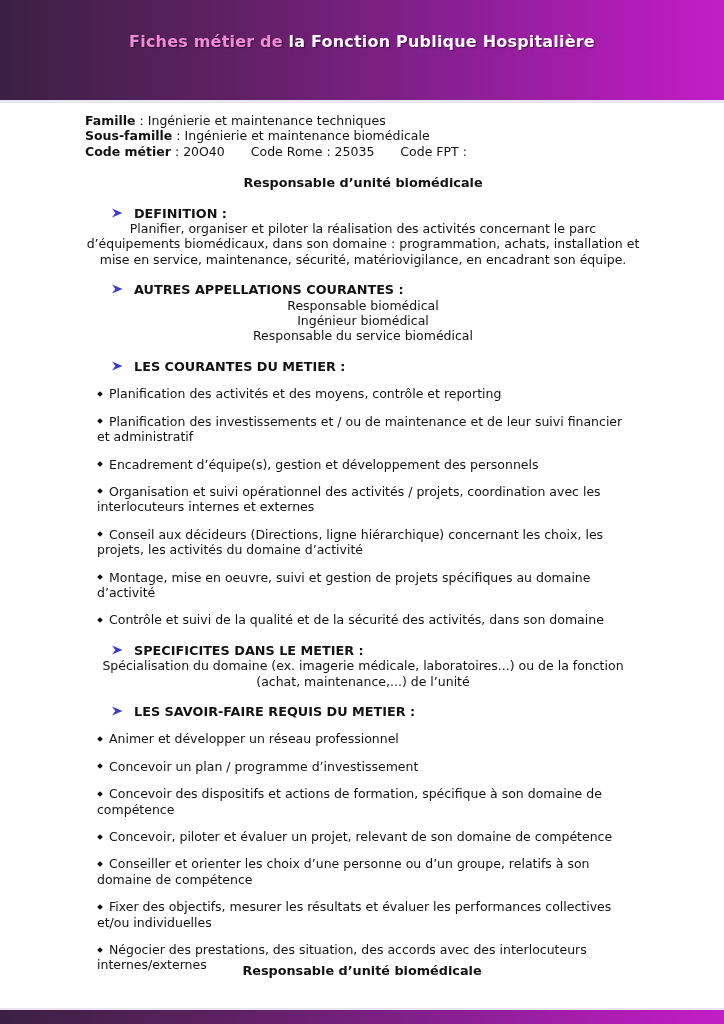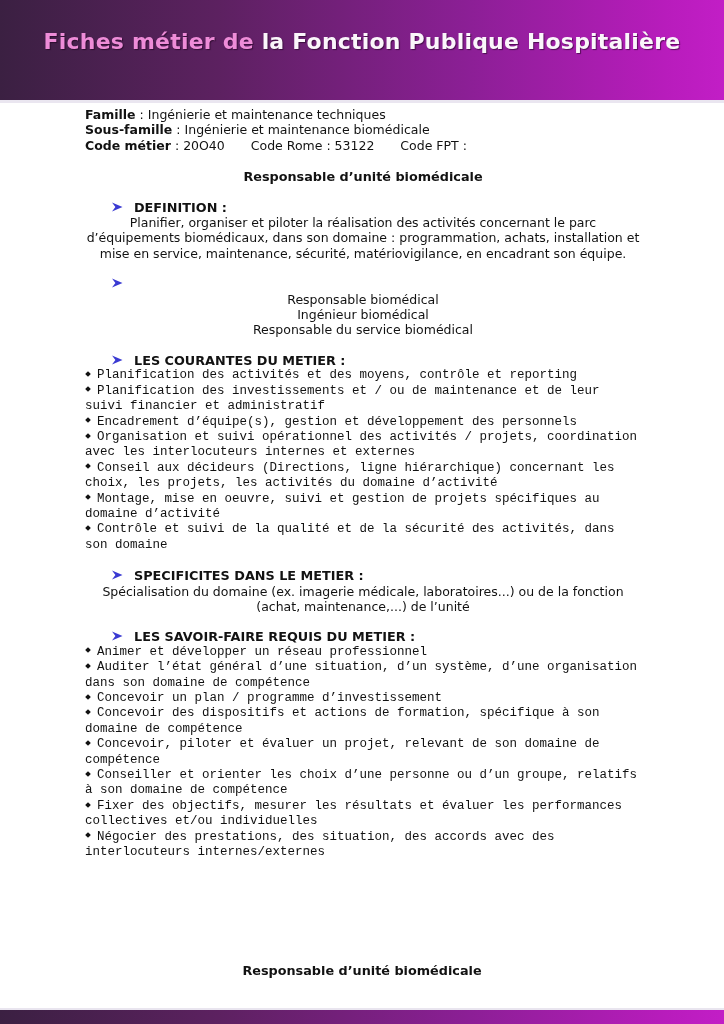--- a/index.html
+++ b/index.html
@@ -10,51 +10,51 @@
   }
 
   
   .header {
     position:absolute; top:0; left:0; width:724px; height:100px;
     background:linear-gradient(90deg, #3b2042 0%, #5c2160 30%, #8c1f96 65%, #b81cbc 92%, #c21ec6 100%);
   }
   .header-title {
     position:absolute; top:0; left:0; width:100%; height:82px;
     display:flex; align-items:center; justify-content:center;
-    font-size:22px; font-weight:bold; letter-spacing:0.2px;
+    font-size:16px; font-weight:bold; letter-spacing:0.2px;
     text-shadow:1px 1px 1px rgba(30,0,30,0.6);
     white-space:pre;
   }
   .title-pink  { color:#ee8cd8; }
   .title-white { color:#fbf6fb; }
   .header-strip {
     position:absolute; top:100px; left:0; width:724px; height:3px;
     background:#eae6f0;
   }
 
   
   .content {
-    position:absolute; left:85px; top:107px; width:556px;
+    position:absolute; left:85px; top:113px; width:556px;
     font-size:12.5px; line-height:15.4px;
   }
   .meta-row { margin:0; }
   .meta-label { font-weight:bold; }
   .codes .code-group { display:inline; }
   .codes .gap { display:inline-block; width:26px; }
 
   .doc-title {
     text-align:center; font-weight:bold; margin-top:16px; font-size:12.8px;
   }
 
   .sec-heading {
     margin-top:15px; padding-left:27px; font-weight:bold; font-size:12.8px;
   }
   .arrow-icon { display:inline-block; margin-right:11px; }
   .para { margin:0;text-align:center; }
-  .bullet { margin:0;font-family:Liberation Mono, monospace; }
+  .bullet { margin:12px; }
   .diamond {
     display:inline-block; width:4px; height:4px; background:#121212;
     transform:rotate(45deg); margin:0 7px 2px 1px; vertical-align:middle;
   }
 
   
   .footer-title {
     position:absolute; top:963px; left:0; width:724px;
     text-align:center; font-weight:bold; font-size:12.8px;
   }
@@ -71,35 +71,35 @@
   <div class="header-title"><span class="title-pink">Fiches métier de </span><span class="title-white">la Fonction Publique Hospitalière</span></div>
 </div>
 <div class="header-strip"></div>
 
 <div class="content">
 
   <p class="meta-row"><span class="meta-label">Famille</span><span> : </span><span>Ingénierie et maintenance techniques</span></p>
 
   <p class="meta-row"><span class="meta-label">Sous-famille</span><span> : </span><span>Ingénierie et maintenance biomédicale</span></p>
 
-  <p class="meta-row codes"><span class="code-group"><span class="meta-label">Code métier</span><span> : </span><span>20O40</span></span><span class="gap"></span><span class="code-group"><span>Code Rome</span><span> : </span><span>53122</span></span><span class="gap"></span><span class="code-group"><span>Code FPT</span><span> : </span><span></span></span></p>
+  <p class="meta-row codes"><span class="code-group"><span class="meta-label">Code métier</span><span> : </span><span>20O40</span></span><span class="gap"></span><span class="code-group"><span>Code Rome</span><span> : </span><span>25035</span></span><span class="gap"></span><span class="code-group"><span>Code FPT</span><span> : </span><span></span></span></p>
 
   <p class="doc-title">Responsable d’unité biomédicale</p>
 
   <div id="sections-root">
       <section>
         <div class="sec-heading"><svg class="arrow-icon" width="11" height="10" viewBox="0 0 11 10">
             <polygon points="0,0.5 10.5,5 0,9.5 3.4,5" fill="#3a3ad2"></polygon>
           </svg><span>DEFINITION :</span></div>
         <p class="para">Planifier, organiser et piloter la réalisation des activités concernant  le parc d’équipements biomédicaux, dans son domaine : programmation, achats, installation et mise en service, maintenance, sécurité, matériovigilance, en encadrant son équipe.</p>
       </section>
       <section>
         <div class="sec-heading"><svg class="arrow-icon" width="11" height="10" viewBox="0 0 11 10">
             <polygon points="0,0.5 10.5,5 0,9.5 3.4,5" fill="#3a3ad2"></polygon>
-          </svg></div>
+          </svg><span>AUTRES APPELLATIONS COURANTES :</span></div>
         <p class="para">Responsable biomédical</p>
         <p class="para">Ingénieur biomédical</p>
         <p class="para">Responsable du service biomédical</p>
       </section>
       <section>
         <div class="sec-heading"><svg class="arrow-icon" width="11" height="10" viewBox="0 0 11 10">
             <polygon points="0,0.5 10.5,5 0,9.5 3.4,5" fill="#3a3ad2"></polygon>
           </svg><span>LES COURANTES DU METIER :</span></div>
         <p class="bullet"><span class="diamond"></span><span>Planification des activités et des moyens, contrôle et reporting</span></p>
         <p class="bullet"><span class="diamond"></span><span>Planification des investissements et / ou de maintenance et de leur suivi financier et administratif</span></p>
@@ -113,21 +113,20 @@
         <div class="sec-heading"><svg class="arrow-icon" width="11" height="10" viewBox="0 0 11 10">
             <polygon points="0,0.5 10.5,5 0,9.5 3.4,5" fill="#3a3ad2"></polygon>
           </svg><span>SPECIFICITES DANS LE METIER :</span></div>
         <p class="para">Spécialisation du domaine (ex. imagerie médicale, laboratoires...) ou de la fonction (achat, maintenance,...) de l’unité</p>
       </section>
       <section>
         <div class="sec-heading"><svg class="arrow-icon" width="11" height="10" viewBox="0 0 11 10">
             <polygon points="0,0.5 10.5,5 0,9.5 3.4,5" fill="#3a3ad2"></polygon>
           </svg><span>LES SAVOIR-FAIRE REQUIS DU METIER :</span></div>
         <p class="bullet"><span class="diamond"></span><span>Animer et développer un réseau professionnel</span></p>
-        <p class="bullet"><span class="diamond"></span><span>Auditer l’état général d’une situation, d’un système, d’une organisation dans son domaine de compétence</span></p>
         <p class="bullet"><span class="diamond"></span><span>Concevoir un plan / programme d’investissement</span></p>
         <p class="bullet"><span class="diamond"></span><span>Concevoir des dispositifs et actions de formation, spécifique à son domaine de compétence</span></p>
         <p class="bullet"><span class="diamond"></span><span>Concevoir, piloter et évaluer un projet, relevant de son domaine de compétence</span></p>
         <p class="bullet"><span class="diamond"></span><span>Conseiller et orienter les choix d’une personne ou d’un groupe, relatifs à son domaine de compétence</span></p>
         <p class="bullet"><span class="diamond"></span><span>Fixer des objectifs, mesurer les résultats et évaluer les performances collectives et/ou individuelles</span></p>
         <p class="bullet"><span class="diamond"></span><span>Négocier des prestations, des situation, des accords avec des interlocuteurs internes/externes</span></p>
       </section>
     </div>
 </div>
 

